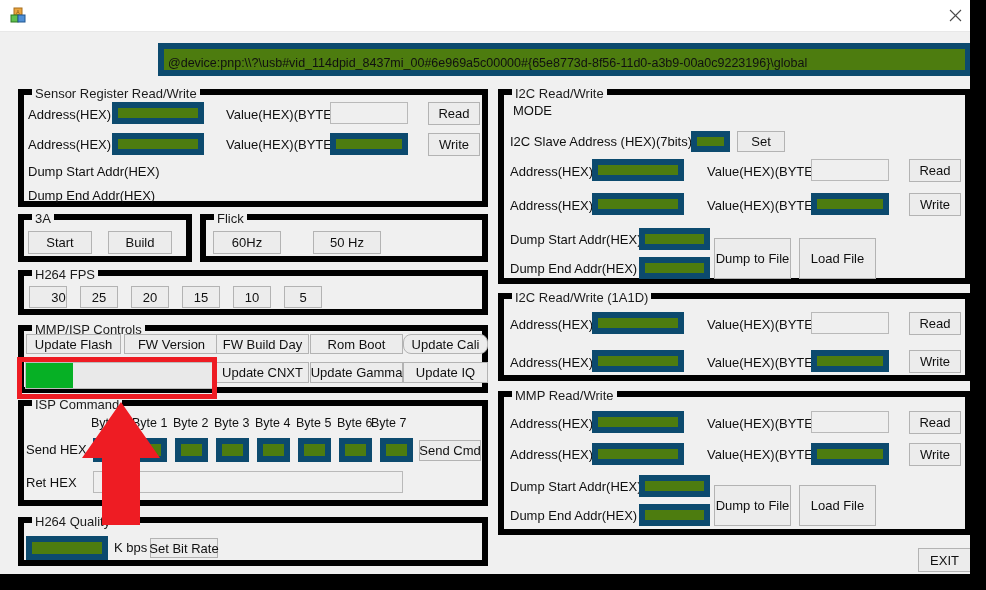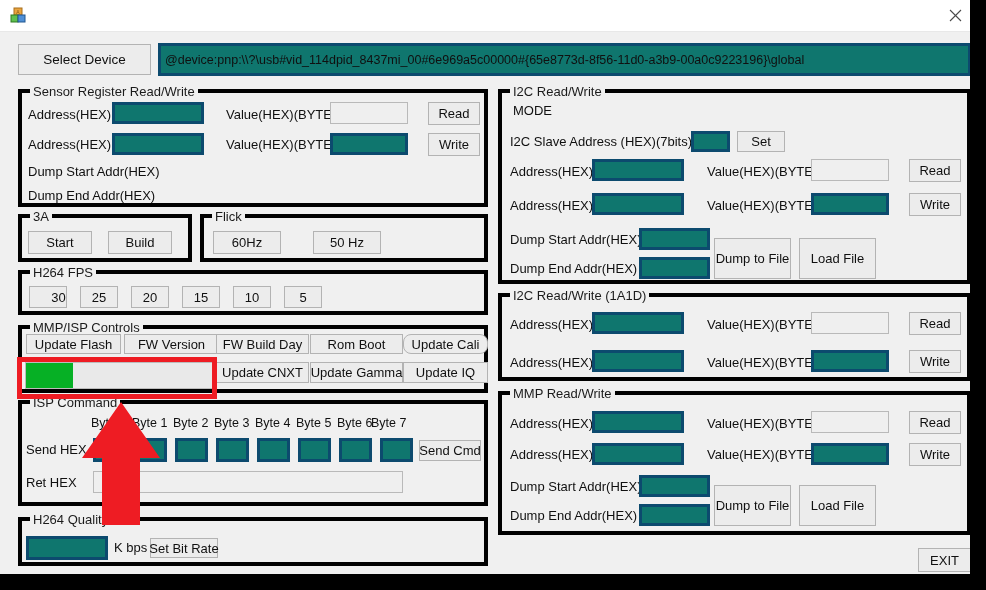--- a/index.html
+++ b/index.html
@@ -32,35 +32,35 @@
   .close-btn{
     position:absolute;right:0px;top:0px;width:46px;height:31px;
     display:flex;align-items:center;justify-content:center;
     color:#4a4a4a;font-size:17px;font-weight:300;line-height:1;
   }
   .title-sep{position:absolute;left:0;top:31px;width:978px;height:1px;background:#e8e8e8;}
 
   
   .grp{
     position:absolute;
-    border:4px solid #000000;
+    border:6px solid #000000;
     background:transparent;
     box-sizing:border-box;
   }
   .grp > .grp-title{
     position:absolute;top:-9px;left:8px;
     background:#f0f0f0;padding:0 3px;
     font-size:13px;color:#1b1b1b;white-space:nowrap;
   }
   .lbl{
     position:absolute;font-size:13px;color:#101010;white-space:nowrap;
   }
   .tf{
     position:absolute;box-sizing:border-box;
-    border:3px solid #0c4a6e;background:#0f766e;
+    border:6px solid #0c4a6e;background:#4d7c0f;
   }
   .tf.ro{background:#efefef;border:1px solid #b9b9b9;}
   .btn{
     position:absolute;box-sizing:border-box;
     border:1px solid #b3b3b3;
     background:#ececec;
     display:flex;align-items:center;justify-content:center;
     font-size:13px;color:#101010;white-space:nowrap;
     text-align:center;
   }
@@ -95,21 +95,20 @@
     </span>
     <div class="close-btn">
       <svg width="13" height="13" viewBox="0 0 13 13">
         <line x1="1" y1="1" x2="12" y2="12" stroke="#4a4a4a" stroke-width="1.1"></line>
         <line x1="12" y1="1" x2="1" y2="12" stroke="#4a4a4a" stroke-width="1.1"></line>
       </svg>
     </div>
   </div>
   <div class="title-sep"></div>
 
-  <div class="btn big" style="left:18px;top:44px;width:133px;height:31px;">Select Device</div>
   <div class="tf" style="left:158px;top:43px;width:813px;height:33px;">
     <div style="position:absolute;left:4px;top:7px;font-size:12.5px;color:#101010;white-space:nowrap;">@device:pnp:\\?\usb#vid_114dpid_8437mi_00#6e969a5c00000#{65e8773d-8f56-11d0-a3b9-00a0c9223196}\global</div>
   </div>
 
   <div class="grp" style="left:18px;top:89px;width:470px;height:118px;">
     <div class="grp-title">Sensor Register Read/Write</div>
   </div>
   <div class="lbl" style="left:28px;top:107px;">Address(HEX)</div>
   <div class="tf" style="left:112px;top:102px;width:92px;height:22px;"></div>
   <div class="lbl" style="left:226px;top:107px;">Value(HEX)(BYTE)</div>

